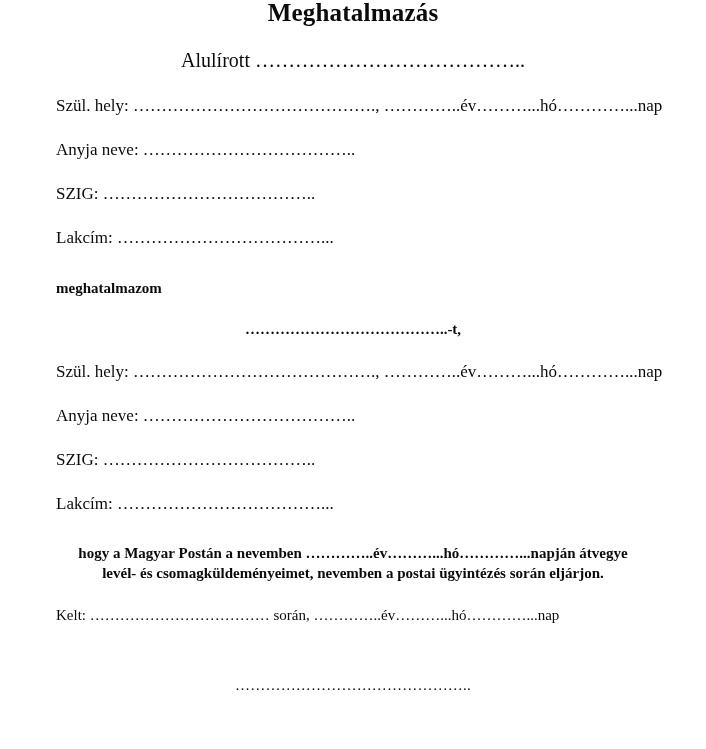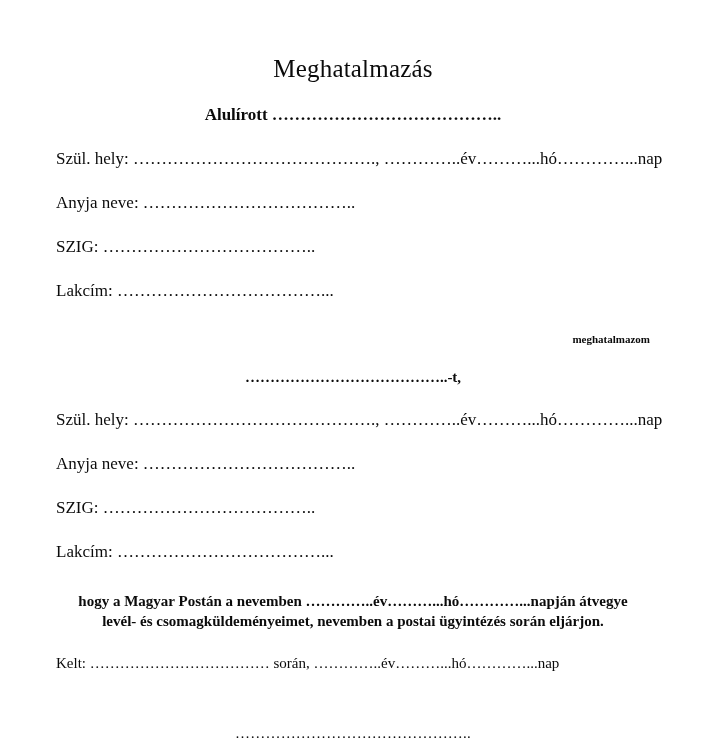--- a/index.html
+++ b/index.html
@@ -22,49 +22,48 @@
     height: 749px;
     box-sizing: border-box;
     padding: 0 56px 0 56px;
     overflow: hidden;
   }
 
   
   .doc-title {
     text-align: center;
     font-size: 25px;
-    font-weight: 400;
+    font-weight: 700;
     line-height: 1;
     margin: 0;
-    padding-top: 56px;
     letter-spacing: 0.2px;
   }
   .bold { font-weight: normal; }
 
   
   .subject-line {
     text-align: center;
-    font-weight: bold;
-    font-size: 17px;
+    font-weight: normal;
+    font-size: 20px;
     margin: 0;
     padding-top: 24px;
     white-space: nowrap;
   }
 
   .field-row {
     font-size: 17px;
     margin: 0;
     padding-top: 24px;
     white-space: nowrap;
   }
 
   .kw {               
-    text-align: right;
+    text-align: left;
     font-weight: bold;
-    font-size: 11px;
+    font-size: 15px;
     margin: 0;
     padding-top: 32px;
     white-space: nowrap;
   }
   .kw-dots {
     text-align: center;
     font-weight: bold;
     font-size: 15px;
     margin: 0;
     padding-top: 24px;

